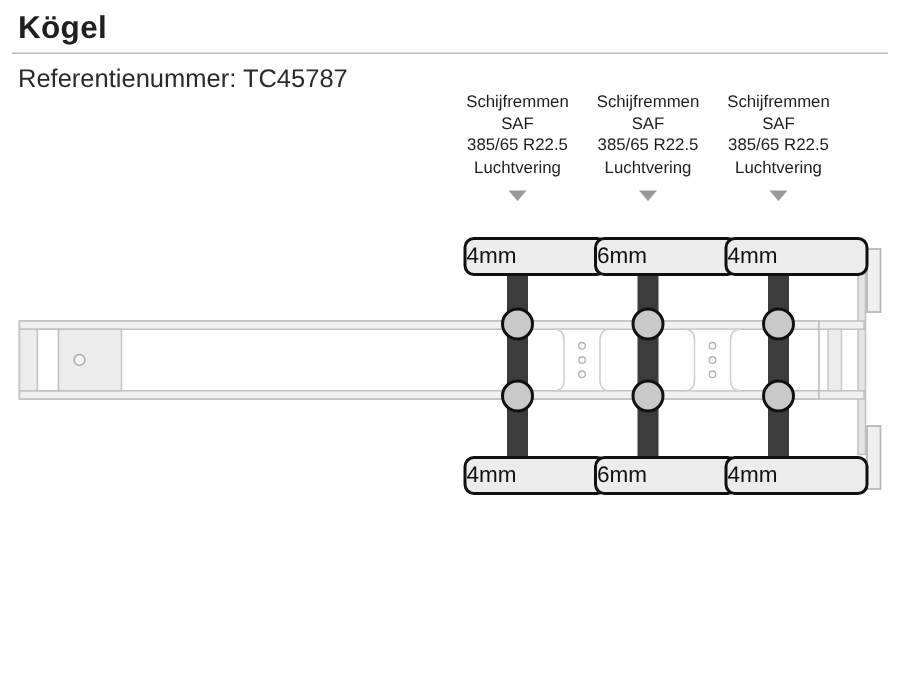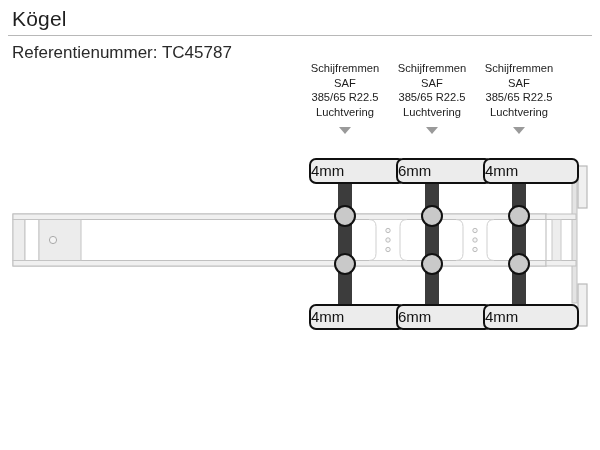--- a/index.html
+++ b/index.html
@@ -10,21 +10,21 @@
     font-family:"Liberation Sans", sans-serif;
     color:#1a1a1a;
     overflow:hidden;
     position:relative;
   }
   #root{position:relative;width:600px;height:450px;}
 
   
   .title{
     position:absolute;left:12px;top:8px;
-    font-size:21px;font-weight:400;letter-spacing:.2px;
+    font-size:21px;font-weight:700;letter-spacing:.2px;
     color:#1f1f1f;line-height:1;text-align:right;
   }
   .title-rule{
     position:absolute;left:8px;top:35px;width:584px;height:1px;
     background:#b8b8b8;
   }
   .refline{
     position:absolute;left:12px;top:43px;
     font-size:17px;color:#2a2a2a;
   }

